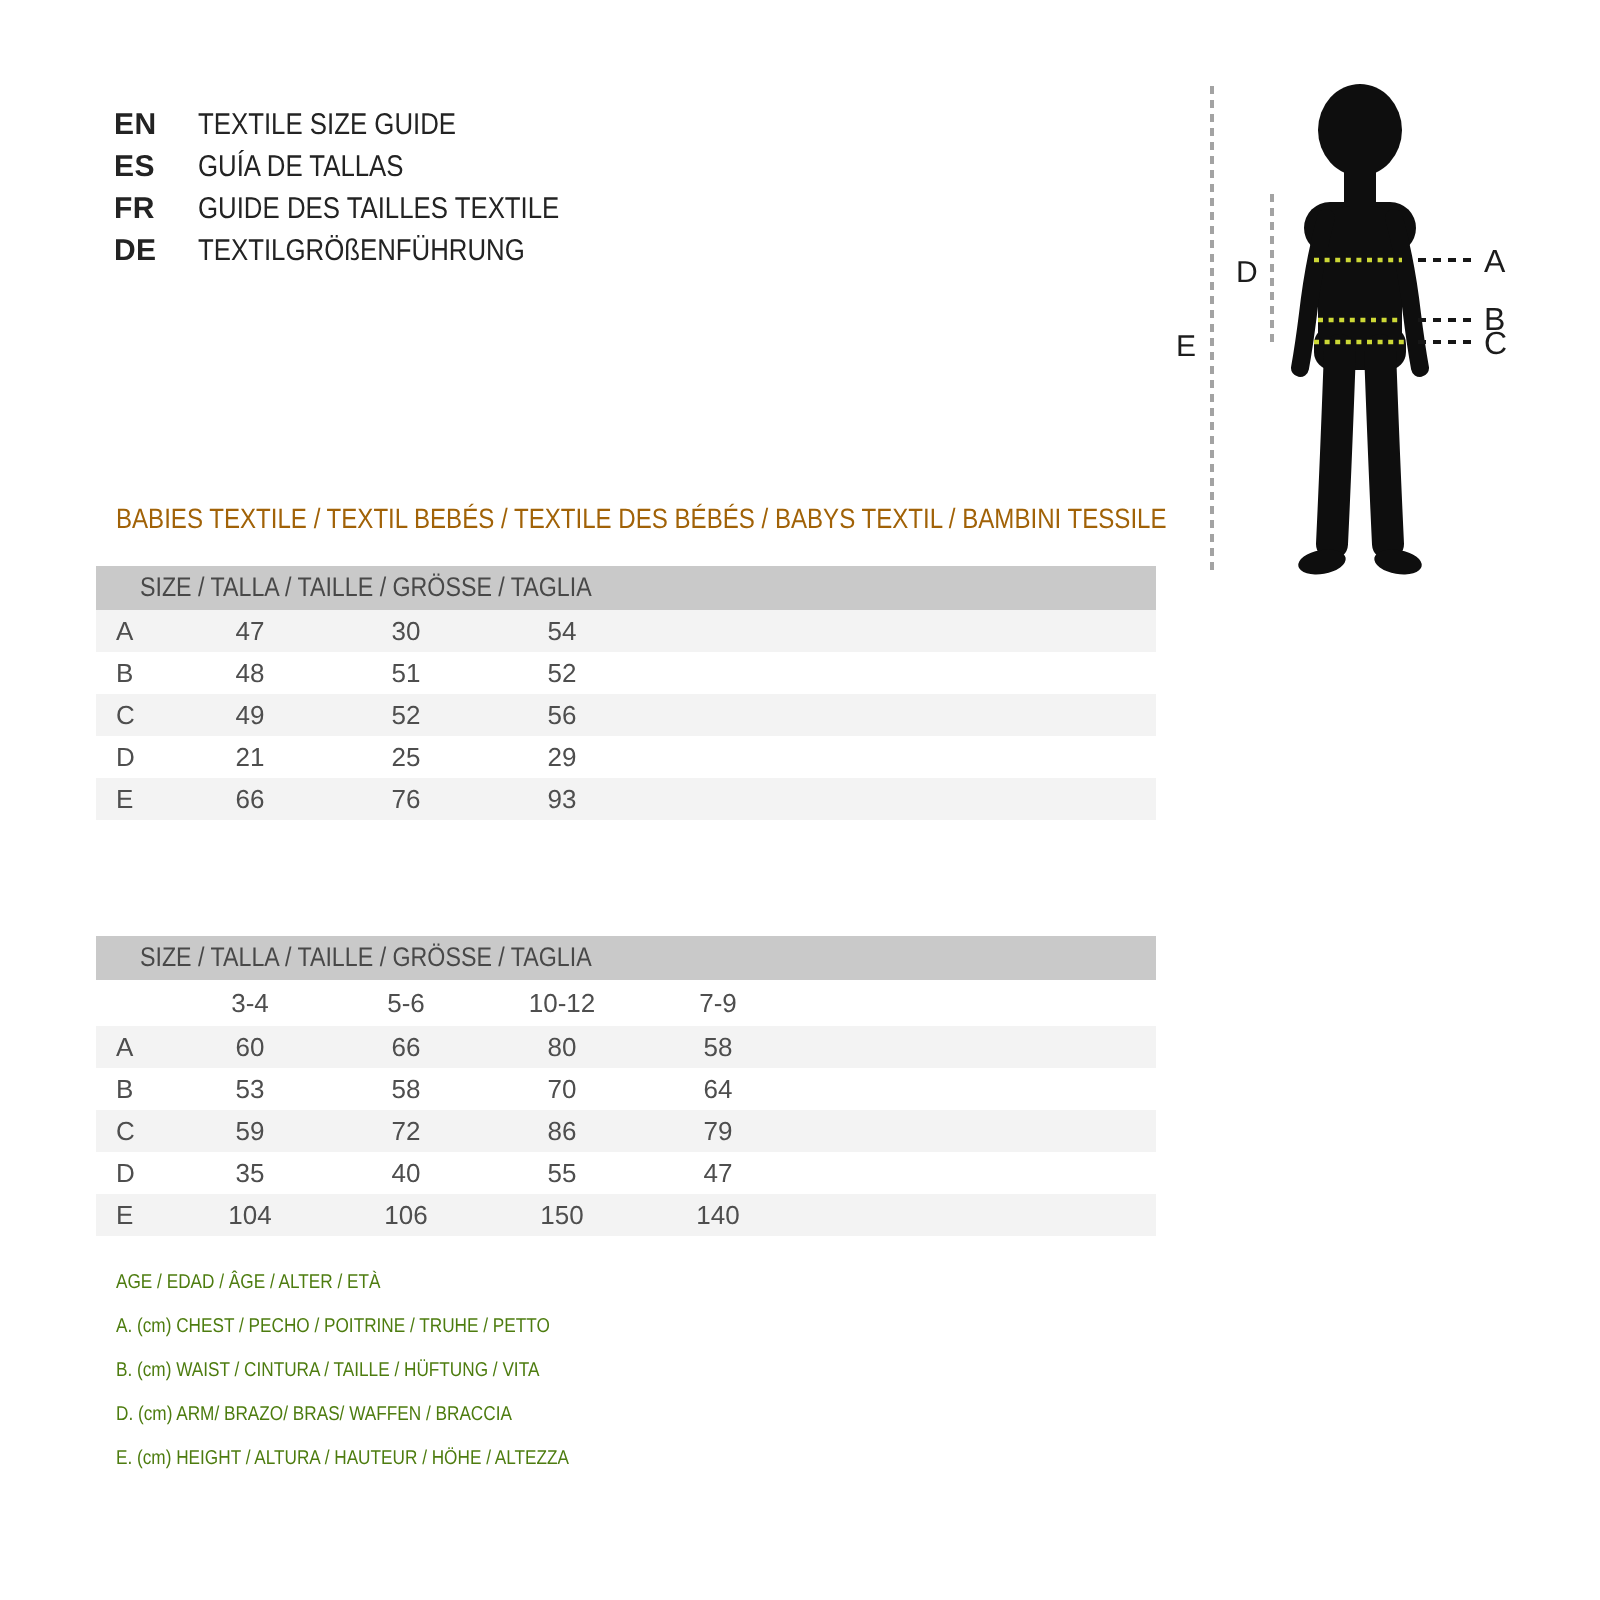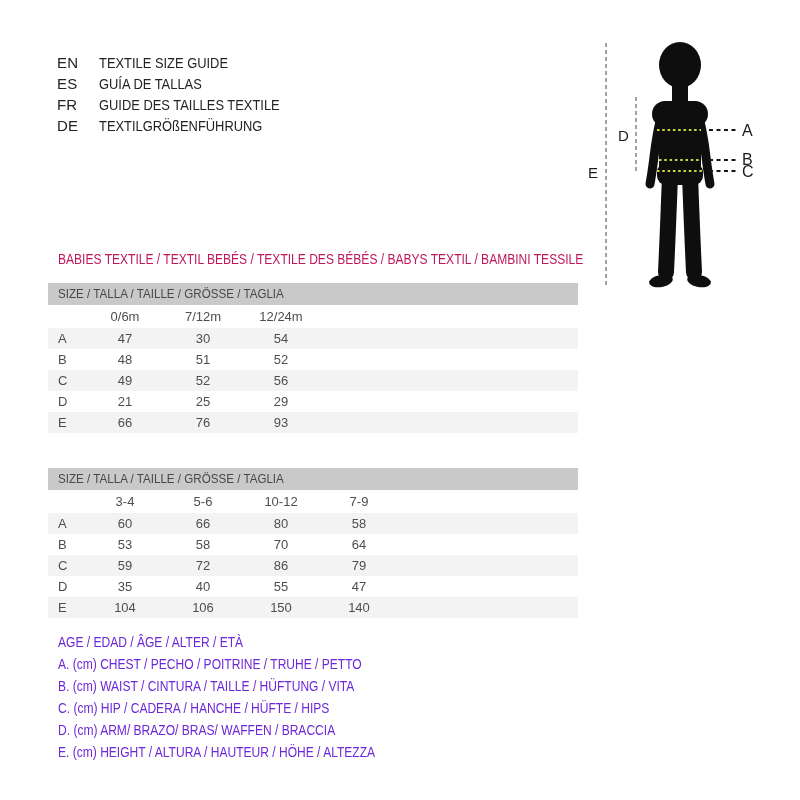--- a/index.html
+++ b/index.html
@@ -4,38 +4,38 @@
 <style>
   html,body{margin:0;padding:0;background:#fff;}
   .canvas{position:relative;width:800px;height:800px;background:#ffffff;overflow:hidden;
           font-family:"Liberation Sans",sans-serif;color:#2d2d2d;}
   
   .cond{display:inline-block;transform:scaleX(0.86);transform-origin:0 50%;white-space:nowrap;}
 
   
   .lang-list{position:absolute;left:57px;top:52px;}
   .lang-row{height:21px;line-height:21px;font-size:15px;white-space:nowrap;color:#232323;}
-  .lang-code{display:inline-block;width:42px;letter-spacing:.2px;}
+  .lang-code{display:inline-block;width:42px;letter-spacing:.2px;font-weight:bold;}
 
   
   .sec-title{position:absolute;left:58px;height:14px;line-height:14px;font-size:14px;
-             color:#be185d;white-space:nowrap;}
+             color:#a16207;white-space:nowrap;}
 
   
   .table{position:absolute;left:48px;width:530px;font-size:13px;color:#4e4e4e;}
-  .t-hdr{height:22px;line-height:22px;background:#c9c9c9;color:#484848;padding-left:10px;
+  .t-hdr{height:22px;line-height:22px;background:#c9c9c9;color:#484848;padding-left:22px;
          font-size:13.5px;}
   .t-row{display:flex;height:21px;line-height:21px;}
   .t-colhdr{height:23px;line-height:23px;color:#4e4e4e;}
   .alt{background:#f3f3f3;}
   .t-label{width:28px;padding-left:10px;flex:0 0 auto;}
   .t-cell{width:78px;text-align:center;flex:0 0 auto;}
 
   
-  .legend{position:absolute;left:58px;top:631px;font-size:14px;color:#6d28d9;}
+  .legend{position:absolute;left:58px;top:631px;font-size:10px;color:#4d7c0f;}
   .legend-line{height:22px;line-height:22px;white-space:nowrap;}
 
   
   .figure{position:absolute;left:585px;top:25px;}
   .gdash{stroke:#a3a3a3;stroke-width:2;stroke-dasharray:4 3;fill:none;}
   .ydots{stroke:#ccd836;stroke-width:2.2;stroke-dasharray:2.5 2.8;fill:none;}
   .bdash{stroke:#161616;stroke-width:2;stroke-dasharray:4 3.5;fill:none;}
   .fig-label{font-family:"Liberation Sans",sans-serif;fill:#1c1c1c;font-size:16px;}
   .fig-label-sm{font-family:"Liberation Sans",sans-serif;fill:#1c1c1c;font-size:15px;}
 </style>
@@ -81,26 +81,20 @@
     <text class="fig-label" x="157" y="152">C</text>
     <text class="fig-label-sm" x="33" y="116">D</text>
     <text class="fig-label-sm" x="3" y="153">E</text>
   </svg>
 
   <div class="sec-title" style="top:252px">
     <span class="cond">BABIES TEXTILE / TEXTIL BEBÉS / TEXTILE DES BÉBÉS / BABYS TEXTIL  / BAMBINI TESSILE</span>
   </div>
   <div class="table" style="top:283px">
       <div class="t-hdr"><span class="cond">SIZE / TALLA / TAILLE / GRÖSSE / TAGLIA</span></div>
-      <div class="t-row t-colhdr">
-        <span class="t-label"></span>
-        <span class="t-cell">0/6m</span>
-        <span class="t-cell">7/12m</span>
-        <span class="t-cell">12/24m</span>
-      </div>
       <div class="t-row alt">
         <span class="t-label">A</span>
         <span class="t-cell">47</span>
         <span class="t-cell">30</span>
         <span class="t-cell">54</span>
       </div>
       <div class="t-row">
         <span class="t-label">B</span>
         <span class="t-cell">48</span>
         <span class="t-cell">51</span>
@@ -169,18 +163,17 @@
         <span class="t-cell">106</span>
         <span class="t-cell">150</span>
         <span class="t-cell">140</span>
       </div>
     </div>
 
   <div class="legend" id="legend">
       <div class="legend-line"><span class="cond">AGE / EDAD / ÂGE / ALTER / ETÀ</span></div>
       <div class="legend-line"><span class="cond">A. (cm) CHEST / PECHO / POITRINE / TRUHE / PETTO</span></div>
       <div class="legend-line"><span class="cond">B. (cm) WAIST / CINTURA / TAILLE / HÜFTUNG / VITA</span></div>
-      <div class="legend-line"><span class="cond">C. (cm) HIP / CADERA / HANCHE / HÜFTE / HIPS</span></div>
       <div class="legend-line"><span class="cond">D. (cm) ARM/ BRAZO/ BRAS/ WAFFEN / BRACCIA</span></div>
       <div class="legend-line"><span class="cond">E. (cm) HEIGHT / ALTURA / HAUTEUR / HÖHE / ALTEZZA</span></div>
     </div>
 
 </div>
 
 </body></html>

